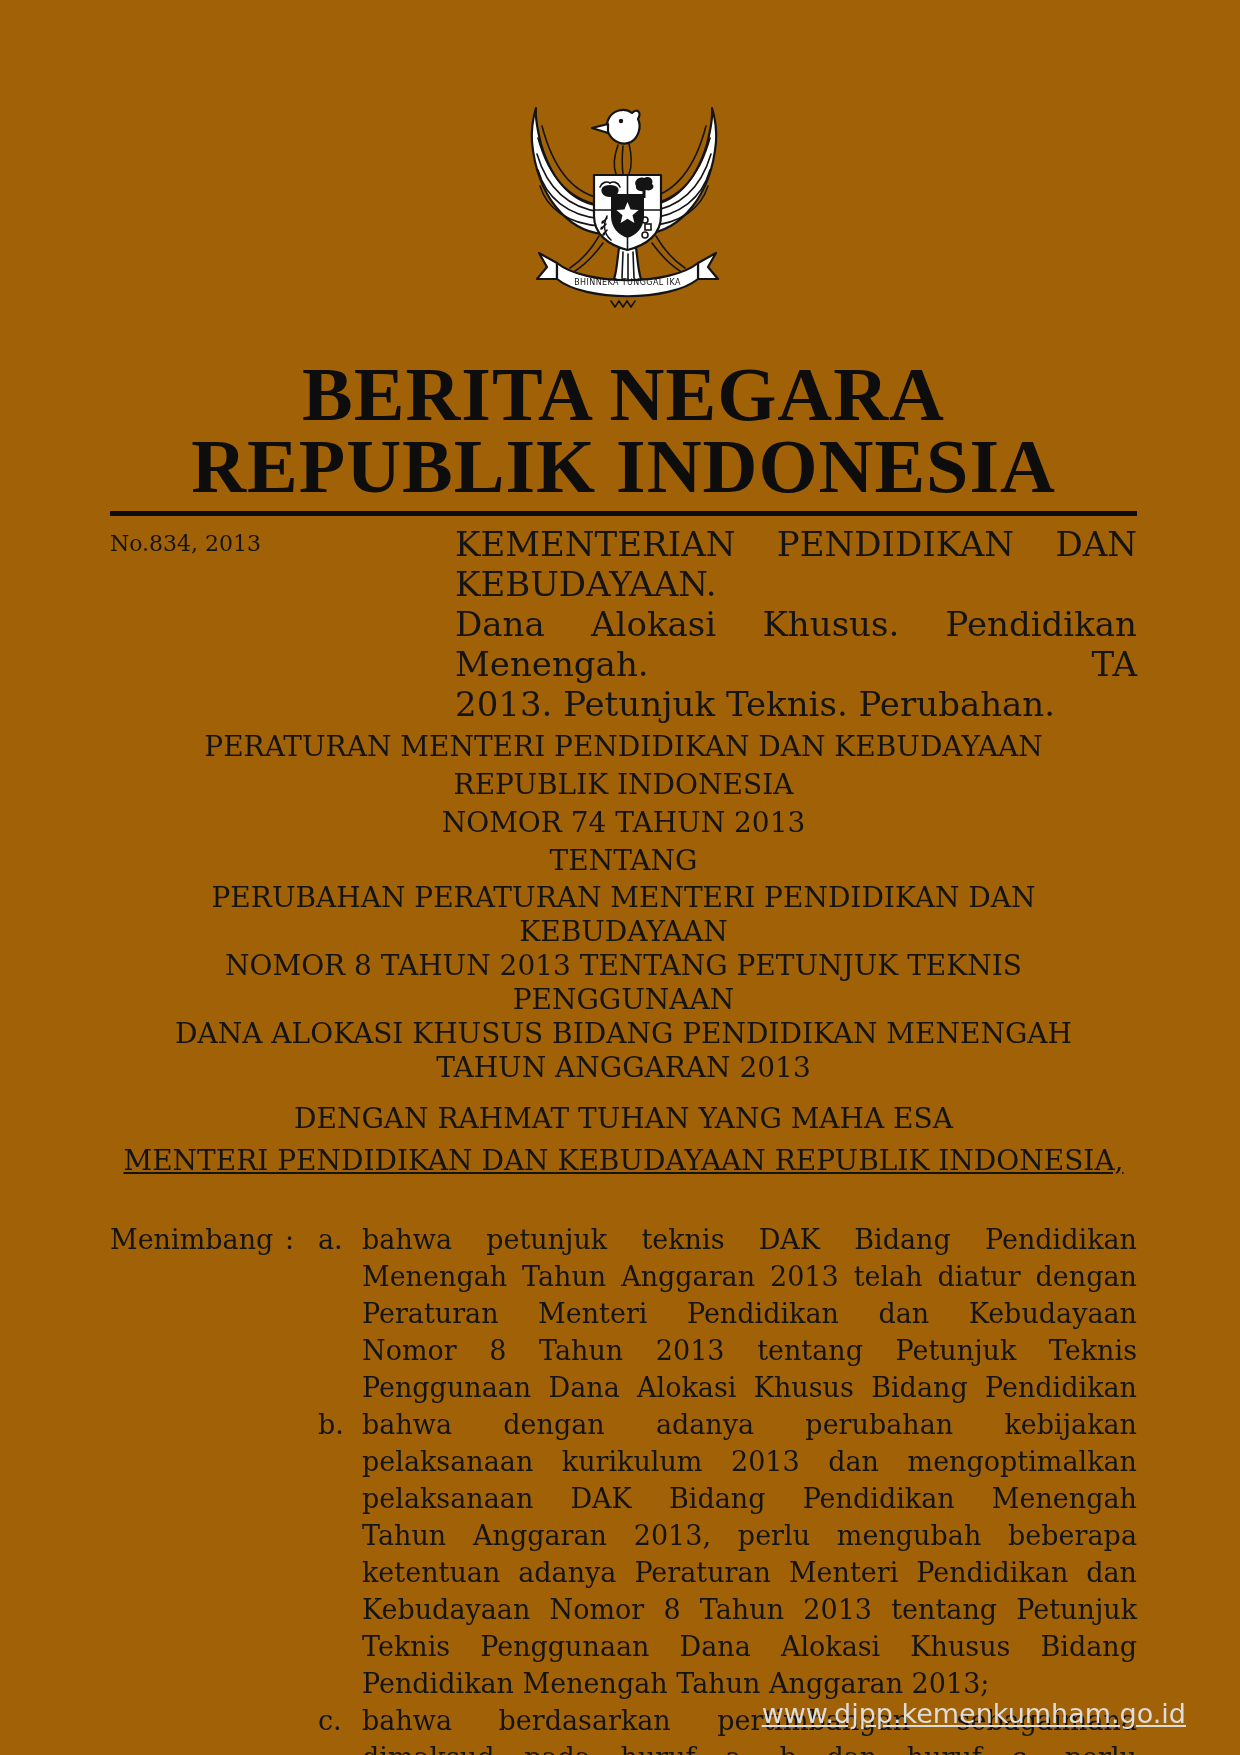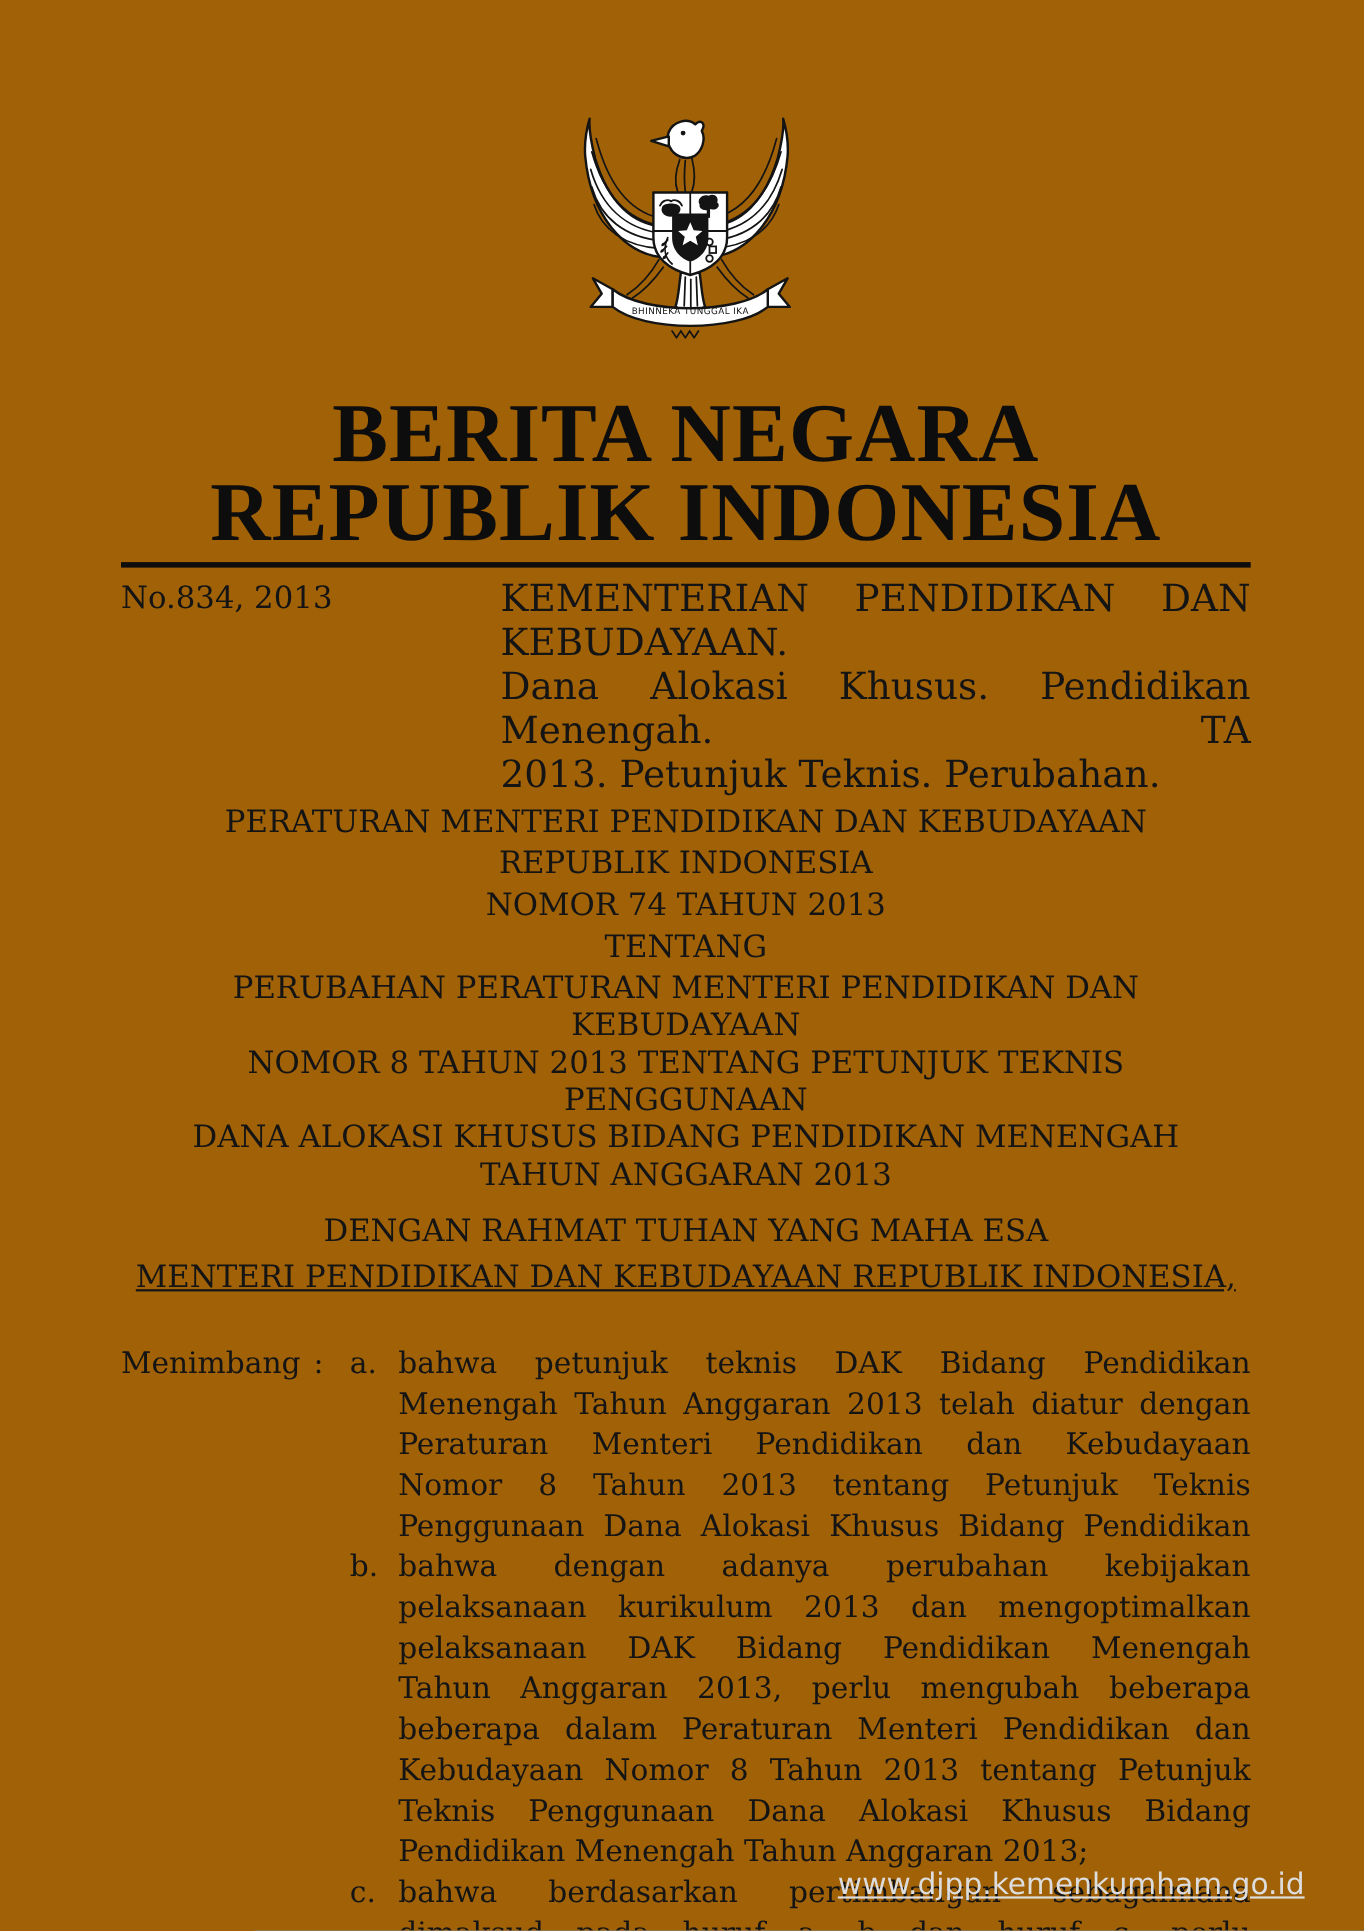--- a/index.html
+++ b/index.html
@@ -13,21 +13,21 @@
   .emblem-wrap{width:202px;height:210px;margin:98px auto 0;}
   .emblem-wrap svg{display:block;width:202px;height:210px;}
   
   .masthead-title{
     margin-top:50px;text-align:center;font-weight:bold;
     font-family:"Liberation Serif","DejaVu Serif",serif;
     font-size:76px;line-height:72px;letter-spacing:1px;color:#0d0d0d;
   }
   .rule{margin-top:9px;height:5px;background:#0d0d0d;}
   .gazette-row{display:flex;margin-top:8px;font-size:27px;line-height:40px;}
-  .gazette-no{flex:0 0 345px;font-size:28px;}
+  .gazette-no{flex:0 0 345px;font-size:22px;}
   .gazette-subject{flex:1;font-size:34px;}
   
   .jl{text-align:justify;text-align-last:justify;}
   .nl{text-align:left;}
   
   .reg-title{margin-top:4px;text-align:center;font-size:28px;}
   .reg-block{line-height:38px;}
   .reg-block.b3{line-height:34px;margin-top:1px;}
   .reg-block.b4{margin-top:15px;}
   .reg-block.b5{margin-top:4px;text-decoration:underline;}
@@ -193,21 +193,21 @@
               <div class="jl">Penggunaan Dana Alokasi Khusus Bidang Pendidikan</div>
             </div>
           </div>
           <div class="consider-item">
             <div class="item-letter">b.</div>
             <div class="item-lines">
               <div class="jl">bahwa dengan adanya perubahan kebijakan</div>
               <div class="jl">pelaksanaan kurikulum 2013 dan mengoptimalkan</div>
               <div class="jl">pelaksanaan DAK Bidang Pendidikan Menengah</div>
               <div class="jl">Tahun Anggaran 2013, perlu mengubah beberapa</div>
-              <div class="jl">beberapa dalam Peraturan Menteri Pendidikan dan</div>
+              <div class="jl">ketentuan adanya Peraturan Menteri Pendidikan dan</div>
               <div class="jl">Kebudayaan Nomor 8 Tahun 2013 tentang Petunjuk</div>
               <div class="jl">Teknis Penggunaan Dana Alokasi Khusus Bidang</div>
               <div class="nl">Pendidikan Menengah Tahun Anggaran 2013;</div>
             </div>
           </div>
           <div class="consider-item">
             <div class="item-letter">c.</div>
             <div class="item-lines">
               <div class="jl">bahwa berdasarkan pertimbangan sebagaimana</div>
               <div class="jl">dimaksud pada huruf a, b dan huruf c, perlu</div>

